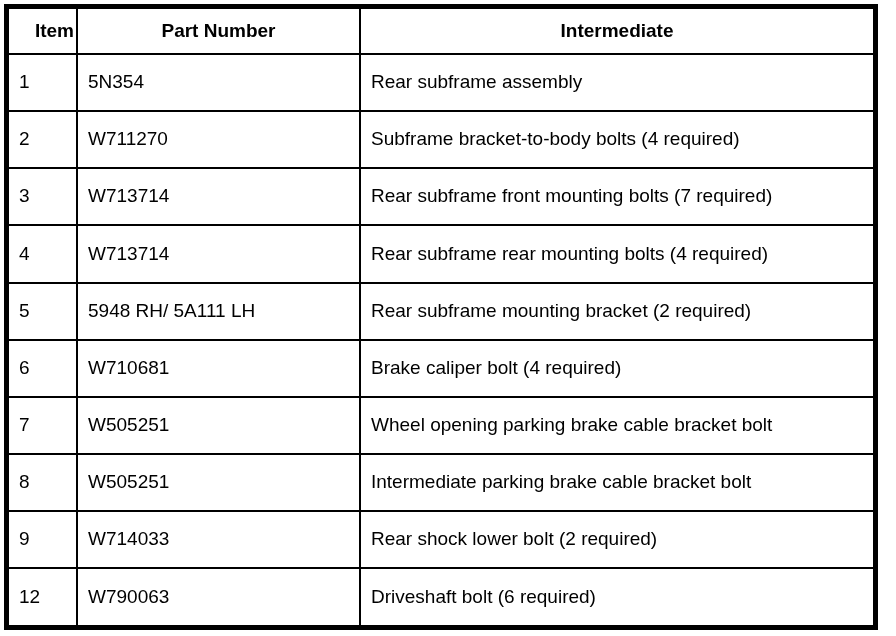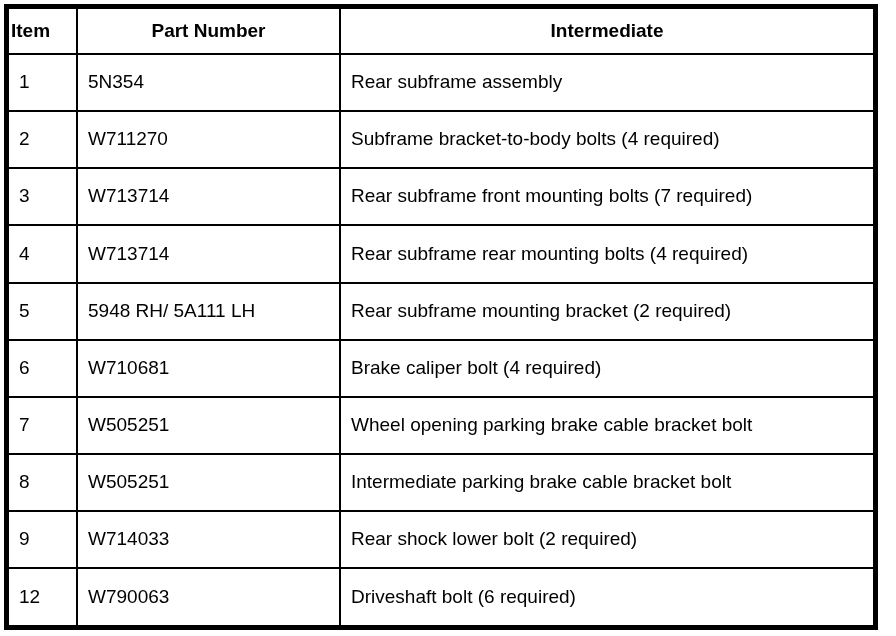--- a/index.html
+++ b/index.html
@@ -34,24 +34,24 @@
     line-height: 1.1;
     vertical-align: middle;
     overflow: hidden;
     white-space: nowrap;
     background: #ffffff;
   }
   table.parts-table th {
     font-weight: bold;
     text-align: center;
     height: 44px;
-    padding: 0 4px;
+    padding: 0 14px;
   }
   table.parts-table th.col-item {
-    text-align: left;
+    text-align: right;
     padding: 0 2px;
   }
   table.parts-table td {
     font-weight: normal;
     text-align: left;
     height: 45px;
     padding: 0 4px 0 10px;
   }
   .col-item { width: 63px; }
   .col-part { width: 253px; }

